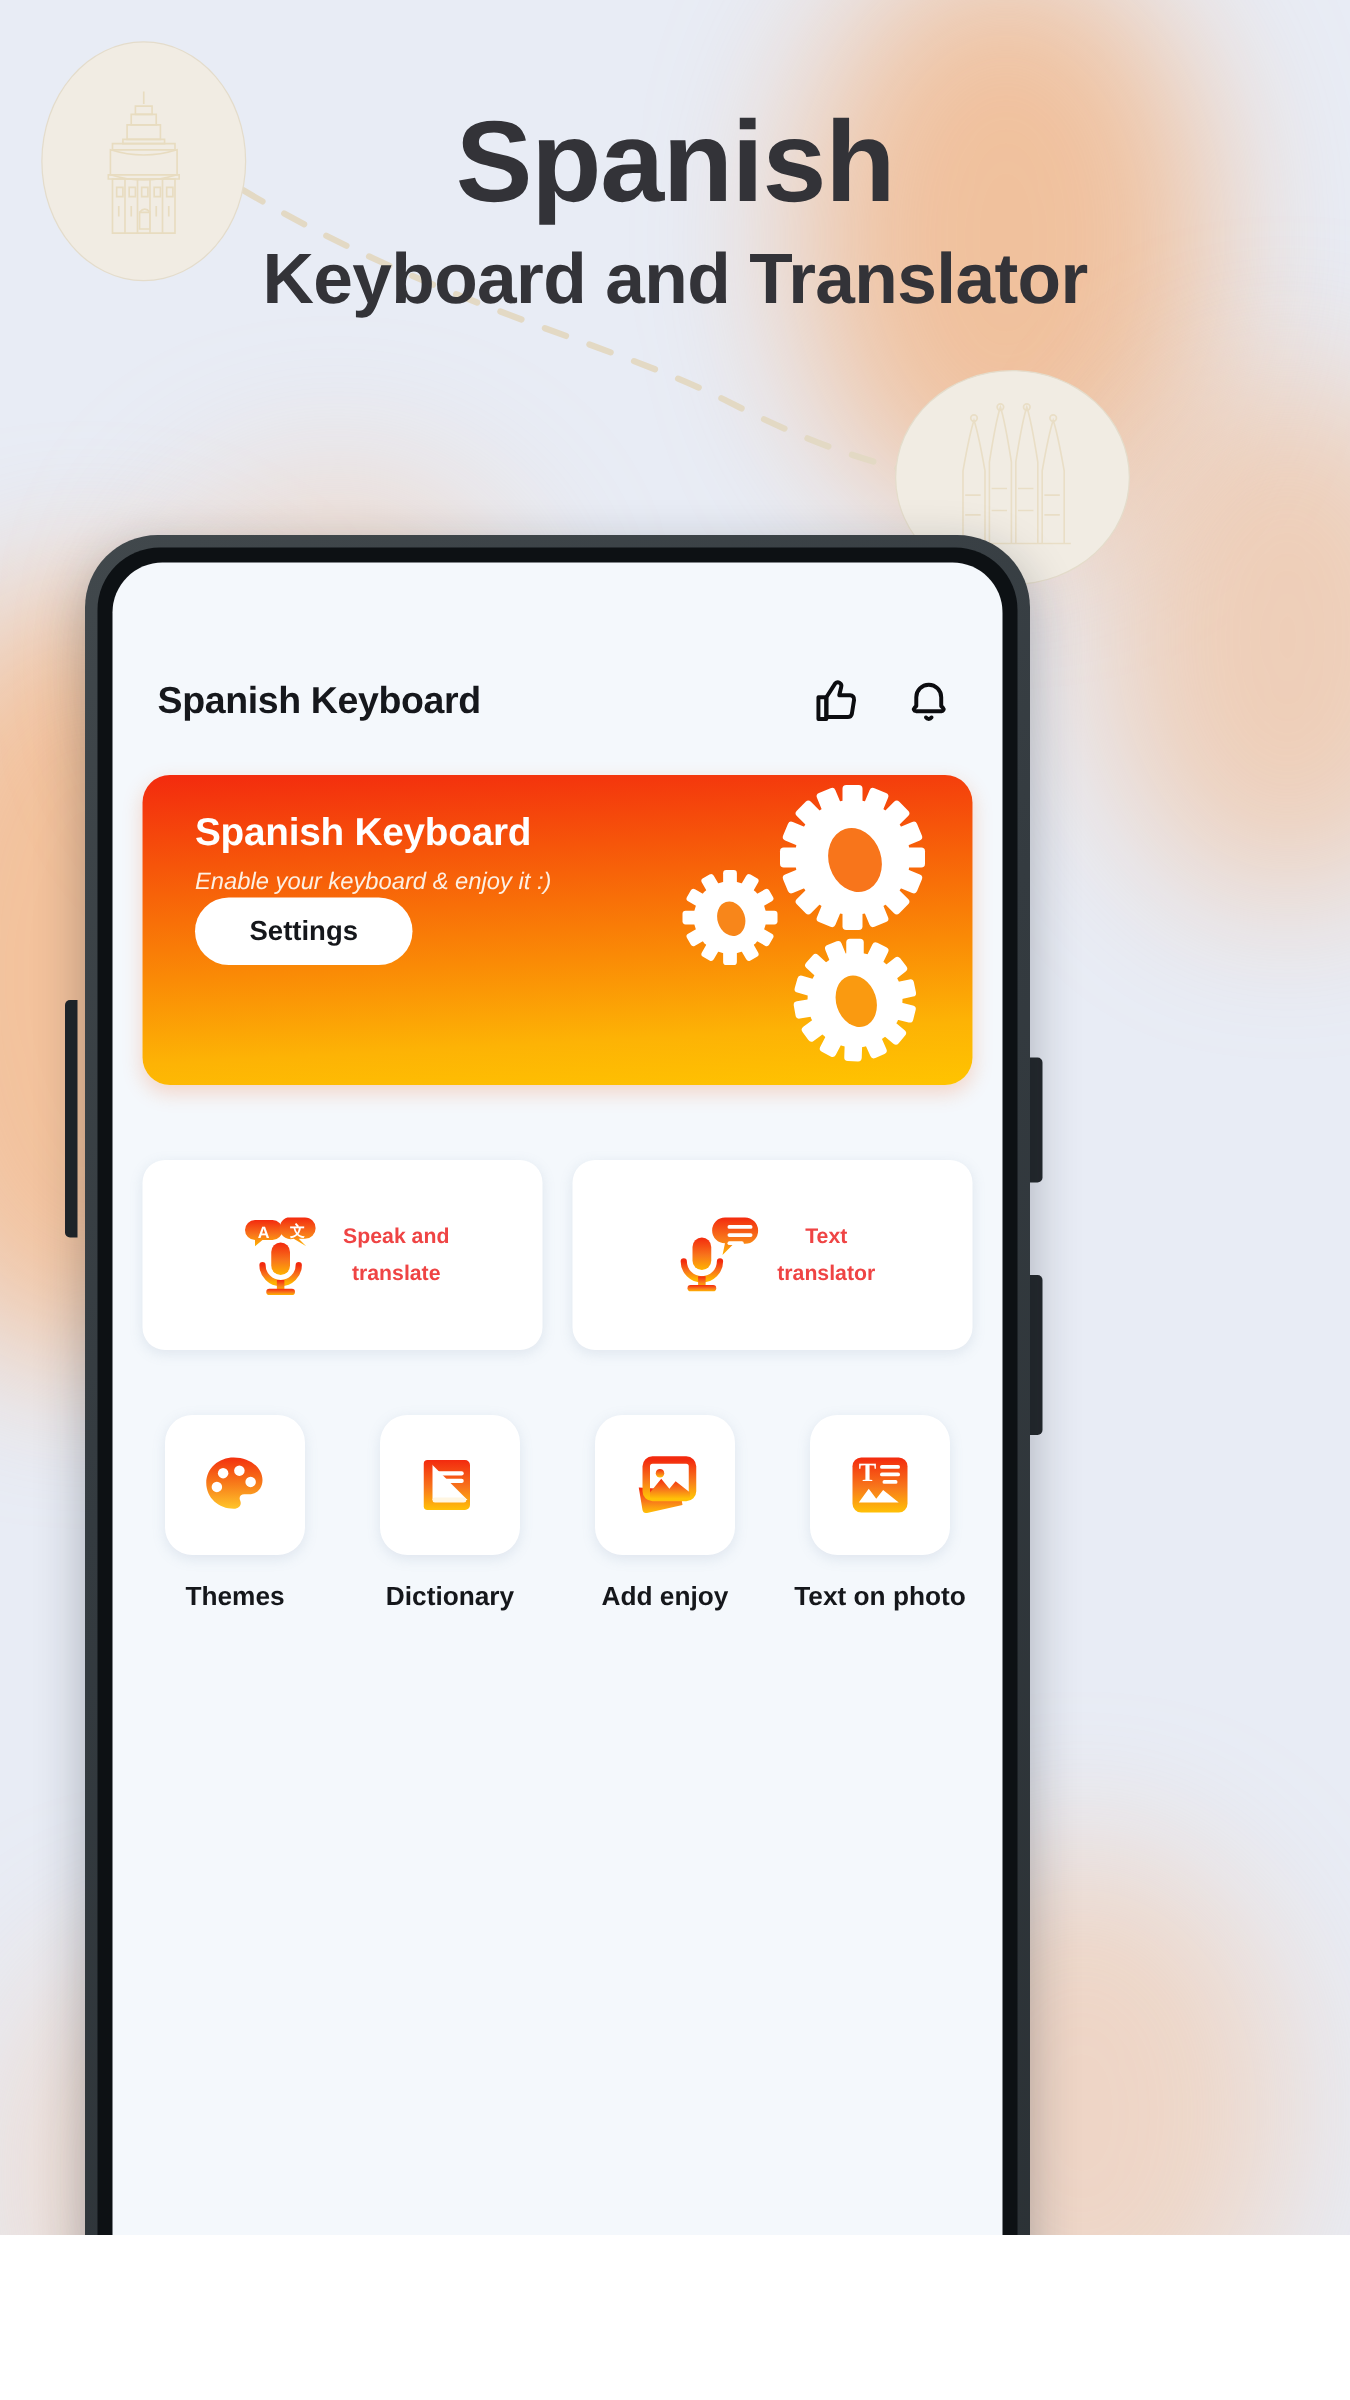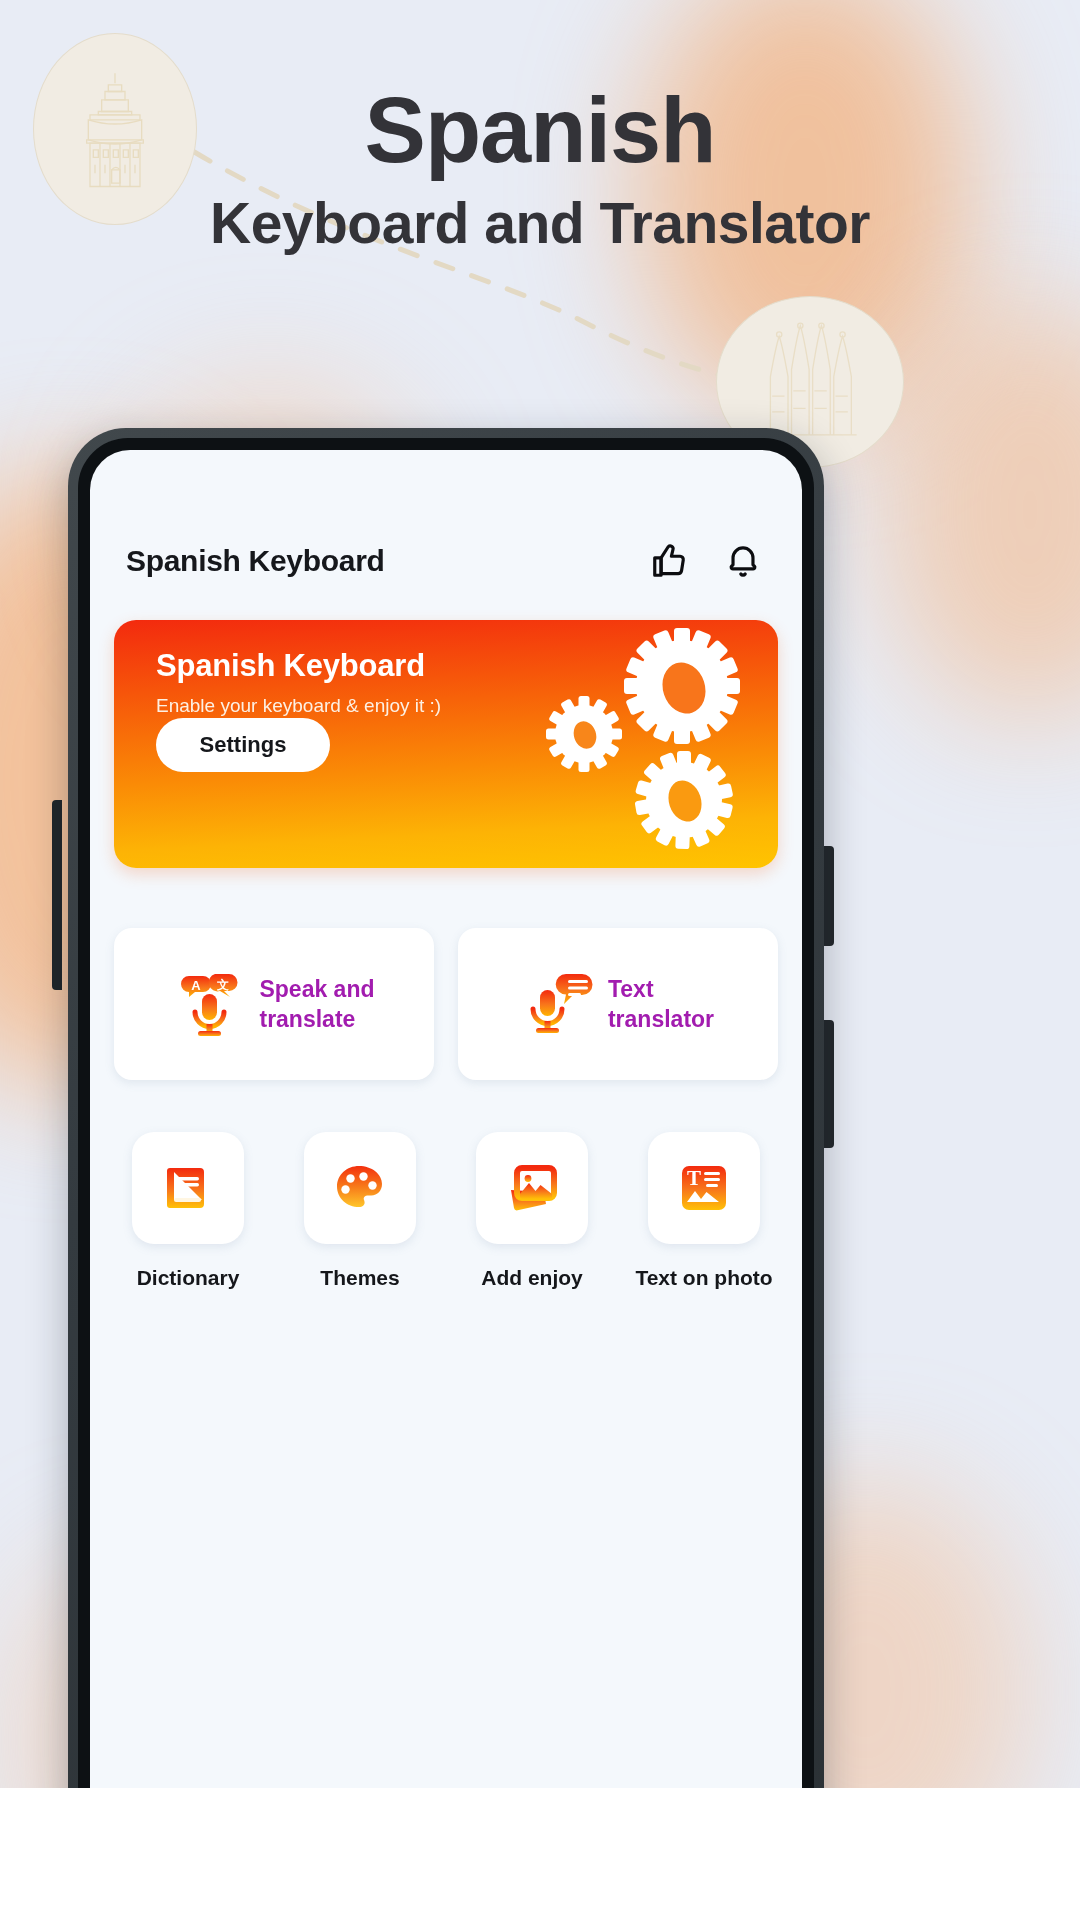--- a/index.html
+++ b/index.html
@@ -167,20 +167,21 @@
     font-weight: bold;
     color: #ffffff;
     letter-spacing: -.2px;
   }
   .banner-sub {
     margin-top: 9px;
     font-size: 19px;
     line-height: 25px;
     color: #fdf0e3;
     max-width: 300px;
+    font-style: italic;
   }
   .banner-btn {
     width: 174px;
     height: 54px;
     border-radius: 27px;
     background: #ffffff;
     border: none;
     display: flex;
     align-items: center;
     justify-content: center;
@@ -212,24 +213,25 @@
     border-radius: 18px;
     display: flex;
     align-items: center;
     justify-content: center;
     gap: 14px;
     box-shadow: 0 3px 10px rgba(120,140,170,.16);
     cursor: pointer;
   }
   .mid-card-icon { width: 72px; height: 72px; flex: none; }
   .mid-card-label {
-    font-size: 23px;
+    font-size: 17px;
     font-weight: bold;
-    color: #a21caf;
+    color: #ef4444;
     line-height: 30px;
+    text-align: center;
     white-space: pre-line;
   }
 
   
   .tile-row {
     display: flex;
     gap: 24px;
     margin: 52px 24px 0 24px;
   }
   .tile { flex: 1; display: flex; flex-direction: column; align-items: center; cursor: pointer; }
@@ -484,54 +486,54 @@
           </div>
 
         </div>
 
         <div class="tile-row">
 
           <div class="tile">
             <div class="tile-box">
               <svg class="tile-icon" viewBox="0 0 60 60">
                 <defs>
+                  <linearGradient id="gPal" x1="0" y1="0" x2="0" y2="1">
+                    <stop offset="0%" stop-color="#f3300e"></stop>
+                    <stop offset="55%" stop-color="#f8811b"></stop>
+                    <stop offset="100%" stop-color="#ffc62a"></stop>
+                  </linearGradient>
+                </defs>
+                <path d="M29 8C17 8 7 16.6 7 28.4 7 40.2 17 49 29 49c3.6 0 5.6-2 5.6-4.6 0-1.5-.9-2.4-.9-3.8 0-1.9 1.6-3.2 3.7-3.2h3.9C47.5 37.4 52 32.7 52 26 52 16 41.8 8 29 8z" fill="url(#gPal)"></path>
+                <circle cx="20.5" cy="20.5" r="4.2" fill="#ffffff"></circle>
+                <circle cx="33.5" cy="18.5" r="4.2" fill="#ffffff"></circle>
+                <circle cx="15.5" cy="31.5" r="4.2" fill="#ffffff"></circle>
+                <circle cx="42.5" cy="27.5" r="4.2" fill="#ffffff"></circle>
+              </svg>
+            </div>
+            <div class="tile-label">Themes</div>
+          </div>
+
+          <div class="tile">
+            <div class="tile-box">
+              <svg class="tile-icon" viewBox="0 0 60 60">
+                <defs>
                   <linearGradient id="gBook" x1="0" y1="0" x2="0" y2="1">
                     <stop offset="0%" stop-color="#f32a0e"></stop>
                     <stop offset="55%" stop-color="#f8751b"></stop>
                     <stop offset="100%" stop-color="#ffc107"></stop>
                   </linearGradient>
                 </defs>
                 <path d="M12 10h30a4 4 0 0 1 4 4v32a4 4 0 0 1-4 4H14a4 4 0 0 1 0-8h30" fill="url(#gBook)"></path>
                 <rect x="9" y="10" width="7" height="40" rx="3" fill="url(#gBook)"></rect>
                 <rect x="19" y="19" width="22" height="3.4" rx="1.7" fill="#ffffff"></rect>
                 <rect x="19" y="25" width="22" height="3.4" rx="1.7" fill="#ffffff"></rect>
                 <rect x="16" y="40" width="27" height="4" rx="2" fill="#fff6e2"></rect>
               </svg>
             </div>
             <div class="tile-label">Dictionary</div>
-          </div>
-
-          <div class="tile">
-            <div class="tile-box">
-              <svg class="tile-icon" viewBox="0 0 60 60">
-                <defs>
-                  <linearGradient id="gPal" x1="0" y1="0" x2="0" y2="1">
-                    <stop offset="0%" stop-color="#f3300e"></stop>
-                    <stop offset="55%" stop-color="#f8811b"></stop>
-                    <stop offset="100%" stop-color="#ffc62a"></stop>
-                  </linearGradient>
-                </defs>
-                <path d="M29 8C17 8 7 16.6 7 28.4 7 40.2 17 49 29 49c3.6 0 5.6-2 5.6-4.6 0-1.5-.9-2.4-.9-3.8 0-1.9 1.6-3.2 3.7-3.2h3.9C47.5 37.4 52 32.7 52 26 52 16 41.8 8 29 8z" fill="url(#gPal)"></path>
-                <circle cx="20.5" cy="20.5" r="4.2" fill="#ffffff"></circle>
-                <circle cx="33.5" cy="18.5" r="4.2" fill="#ffffff"></circle>
-                <circle cx="15.5" cy="31.5" r="4.2" fill="#ffffff"></circle>
-                <circle cx="42.5" cy="27.5" r="4.2" fill="#ffffff"></circle>
-              </svg>
-            </div>
-            <div class="tile-label">Themes</div>
           </div>
 
           <div class="tile">
             <div class="tile-box">
               <svg class="tile-icon" viewBox="0 0 60 60">
                 <defs>
                   <linearGradient id="gImg" x1="0" y1="0" x2="0" y2="1">
                     <stop offset="0%" stop-color="#f32a0e"></stop>
                     <stop offset="55%" stop-color="#f8791b"></stop>
                     <stop offset="100%" stop-color="#ffc107"></stop>

